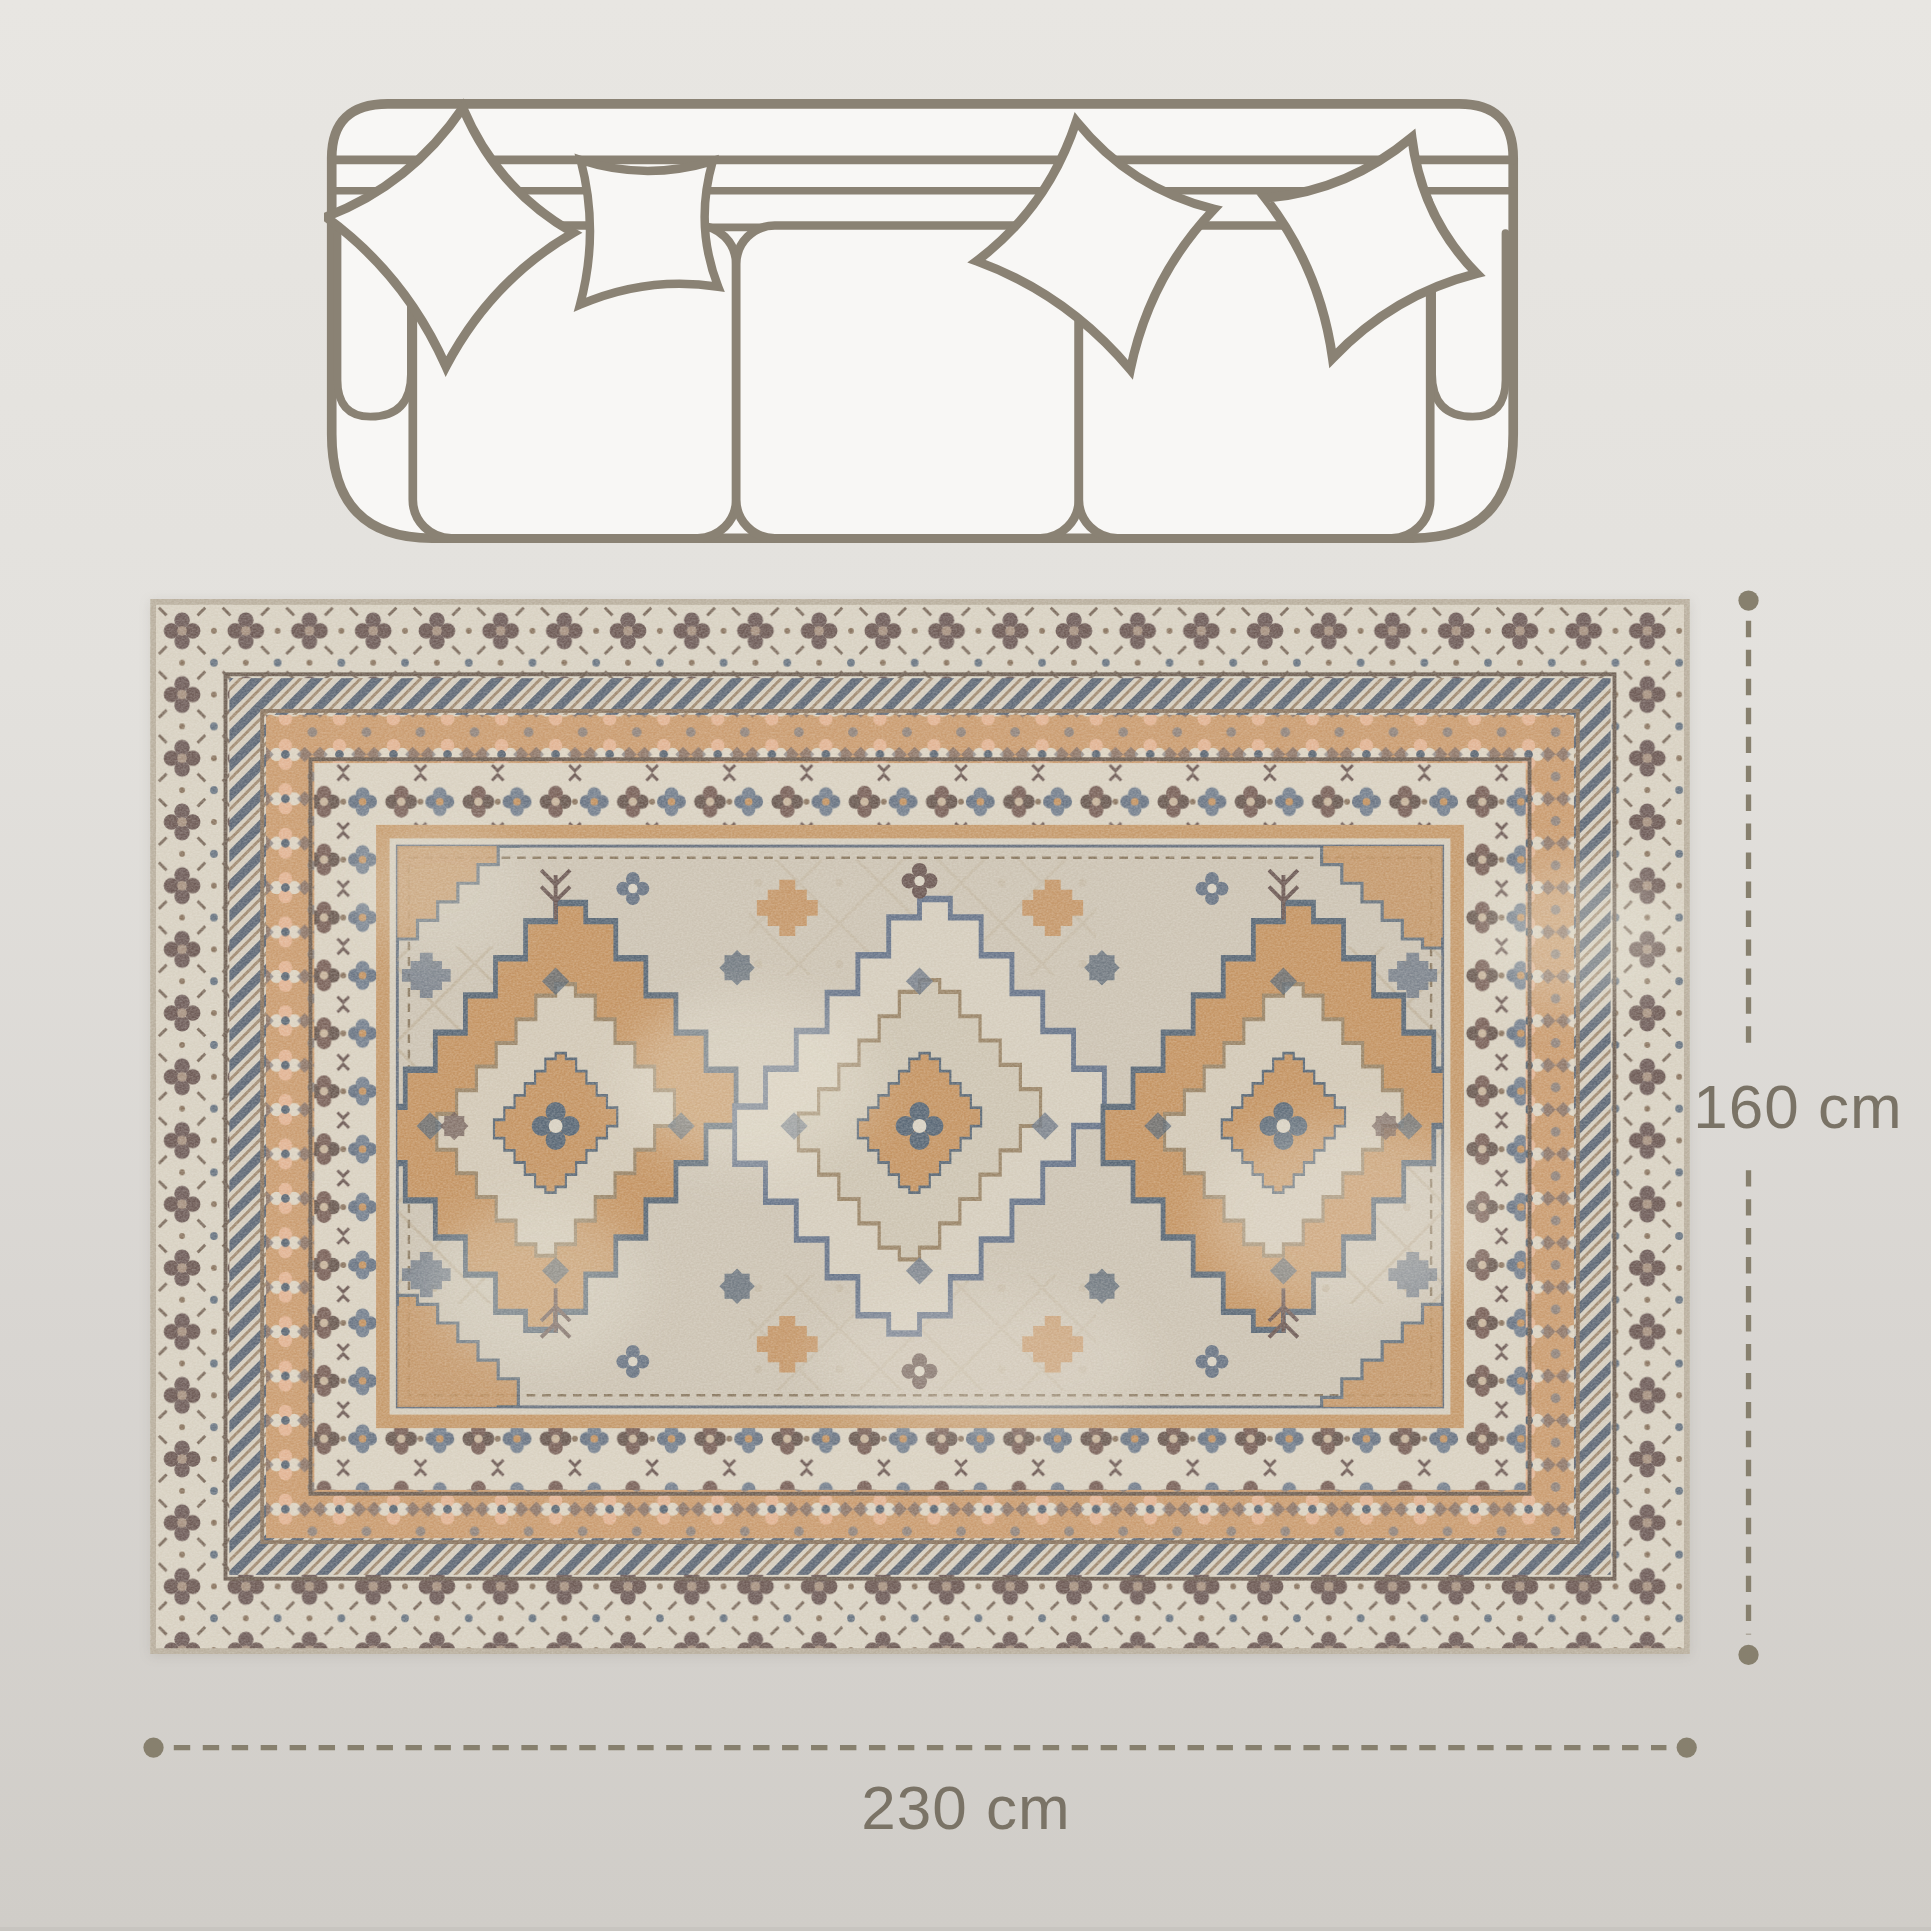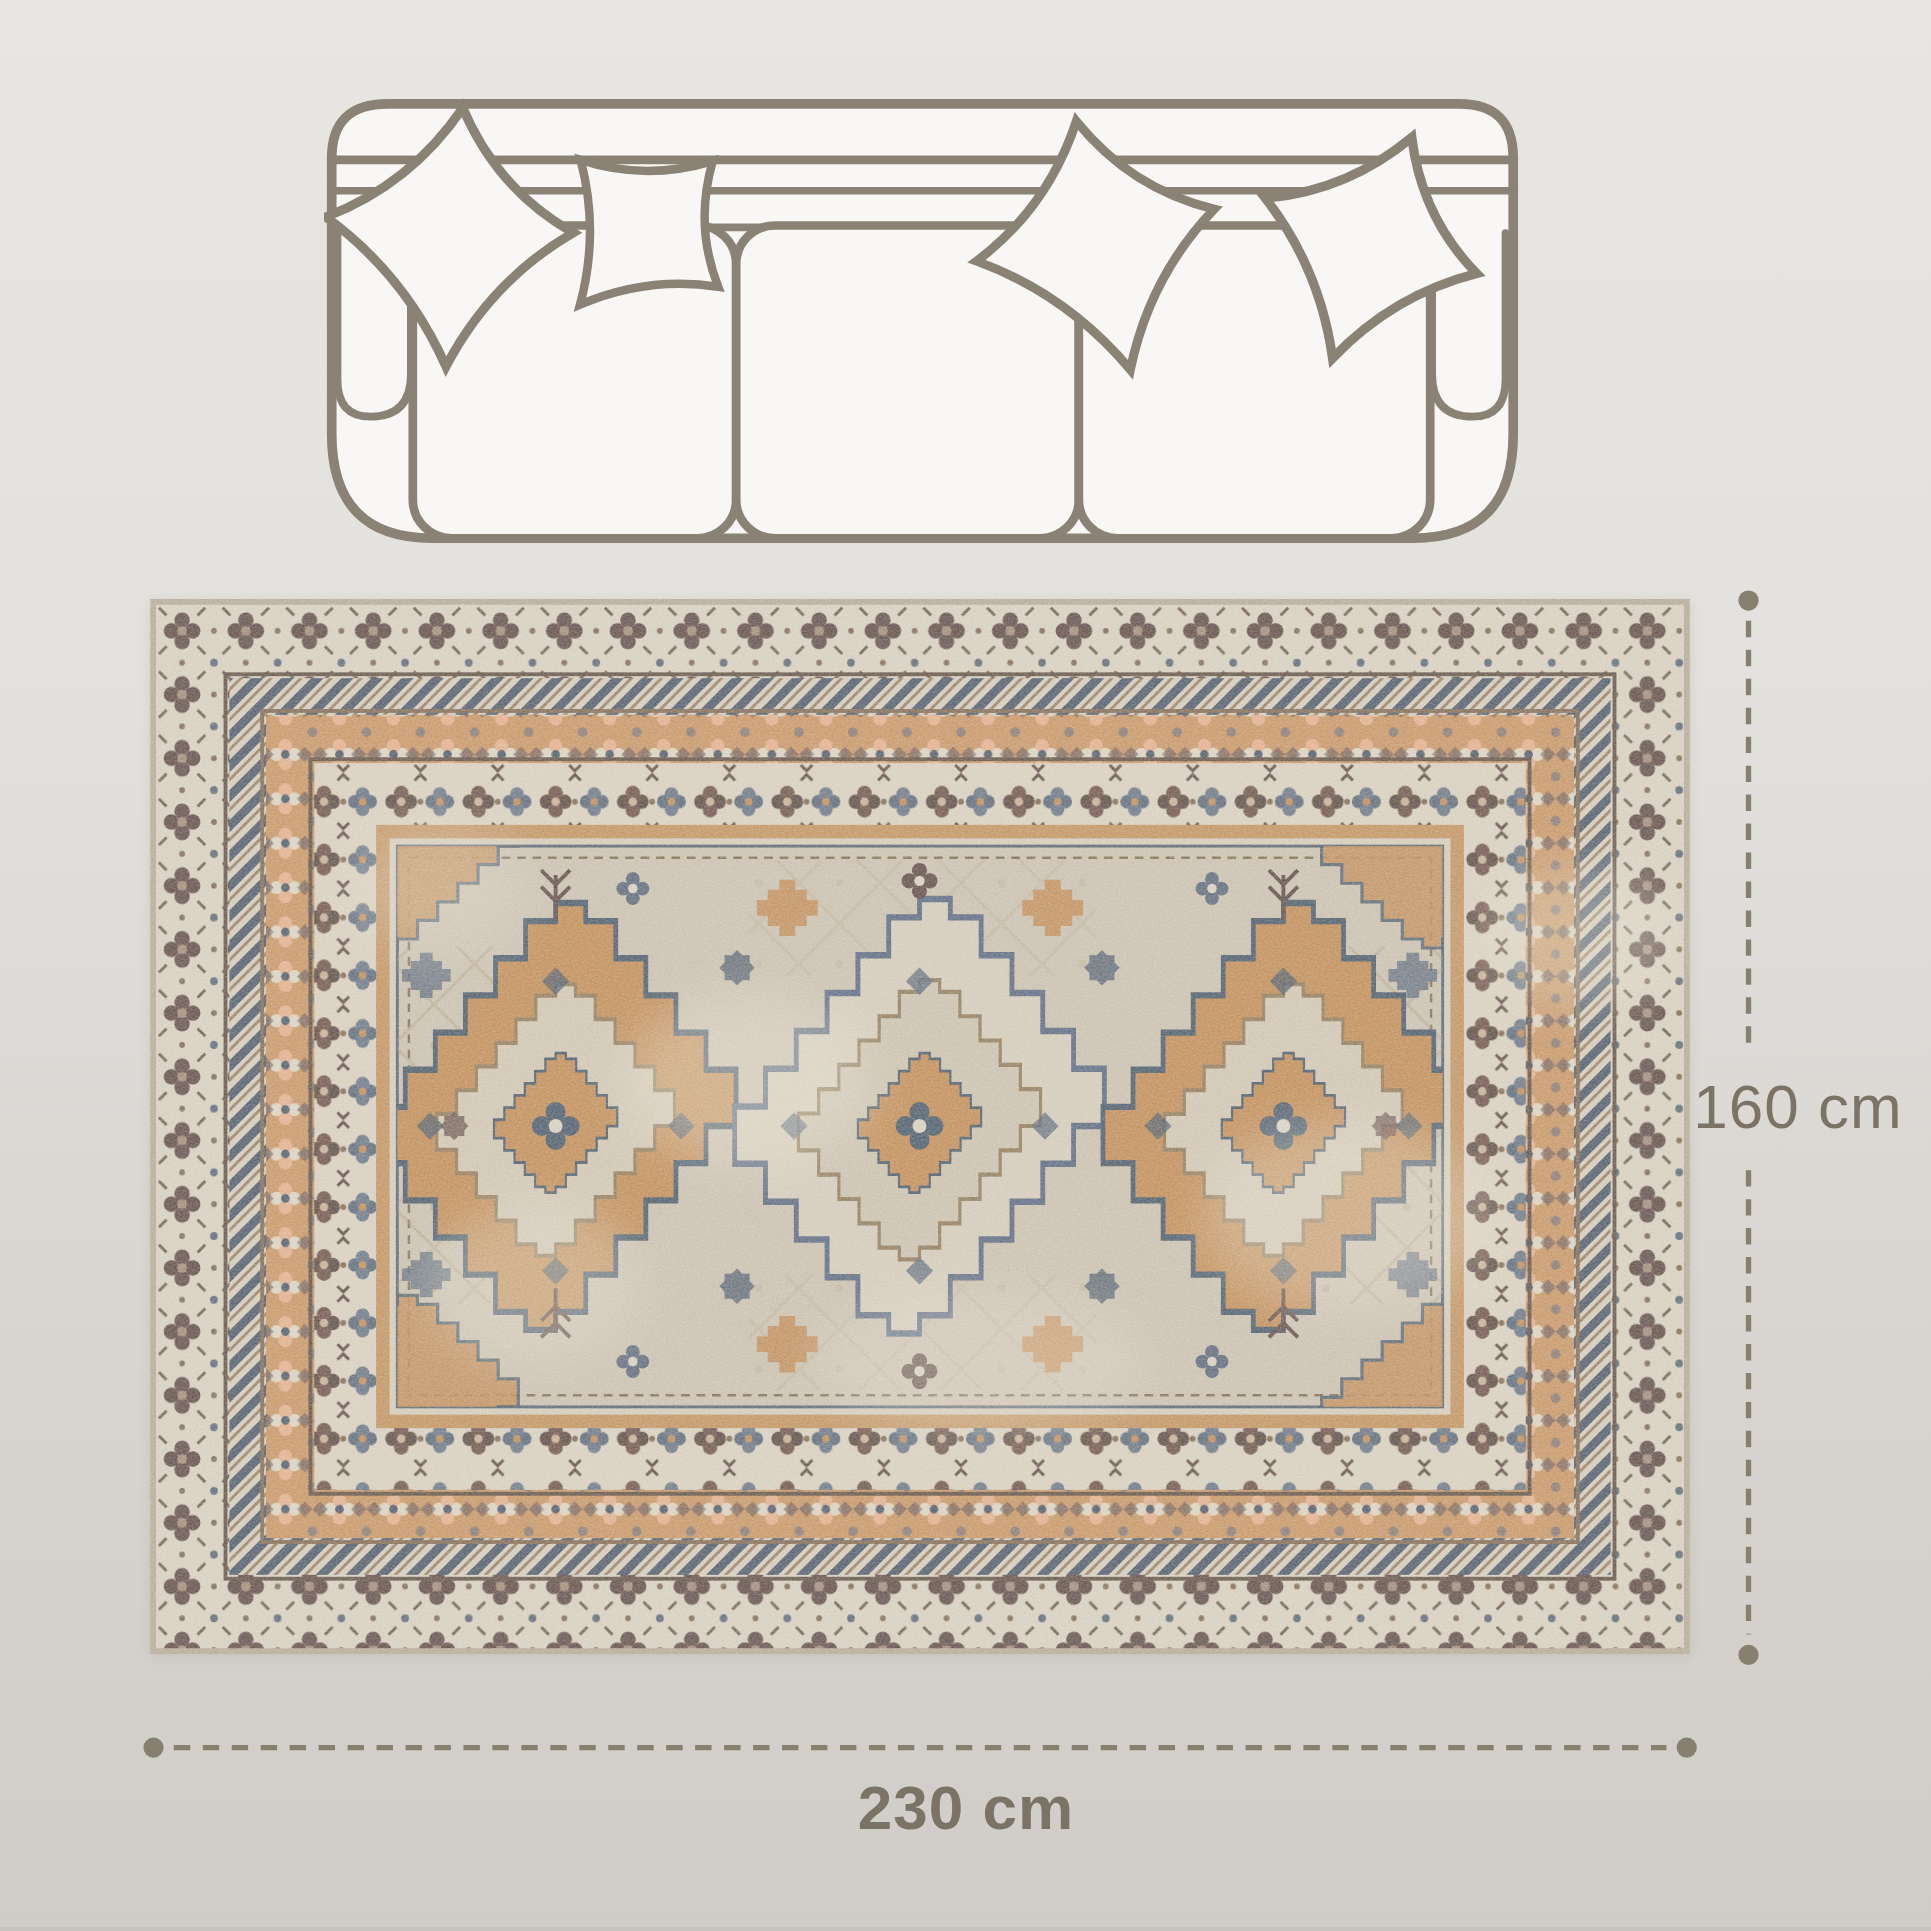--- a/index.html
+++ b/index.html
@@ -15,21 +15,21 @@
     position:absolute;
     width:348px;height:77px;
     line-height:77px;
     text-align:center;
     font-size:62px;
     font-weight:300;
     letter-spacing:1px;
     color:#7a7366;
   }
   #label-height{left:1624px;top:1068px;}
-  #label-width{left:792px;top:1769px;font-weight:bold;}
+  #label-width{left:792px;top:1769px;}
   #sofa-svg{left:324px;top:98px;}
   #rug-svg{left:150px;top:599px;filter:drop-shadow(0 2.9px 5.8px rgba(90,80,65,.12));}
   #dims-svg{left:0;top:0;pointer-events:none;}
 </style>
 </head>
 <body>
 
 <div id="canvas">
 
   <svg id="sofa-svg" class="abs" width="1195" height="449" viewBox="0 0 1238 465" aria-hidden="true">

